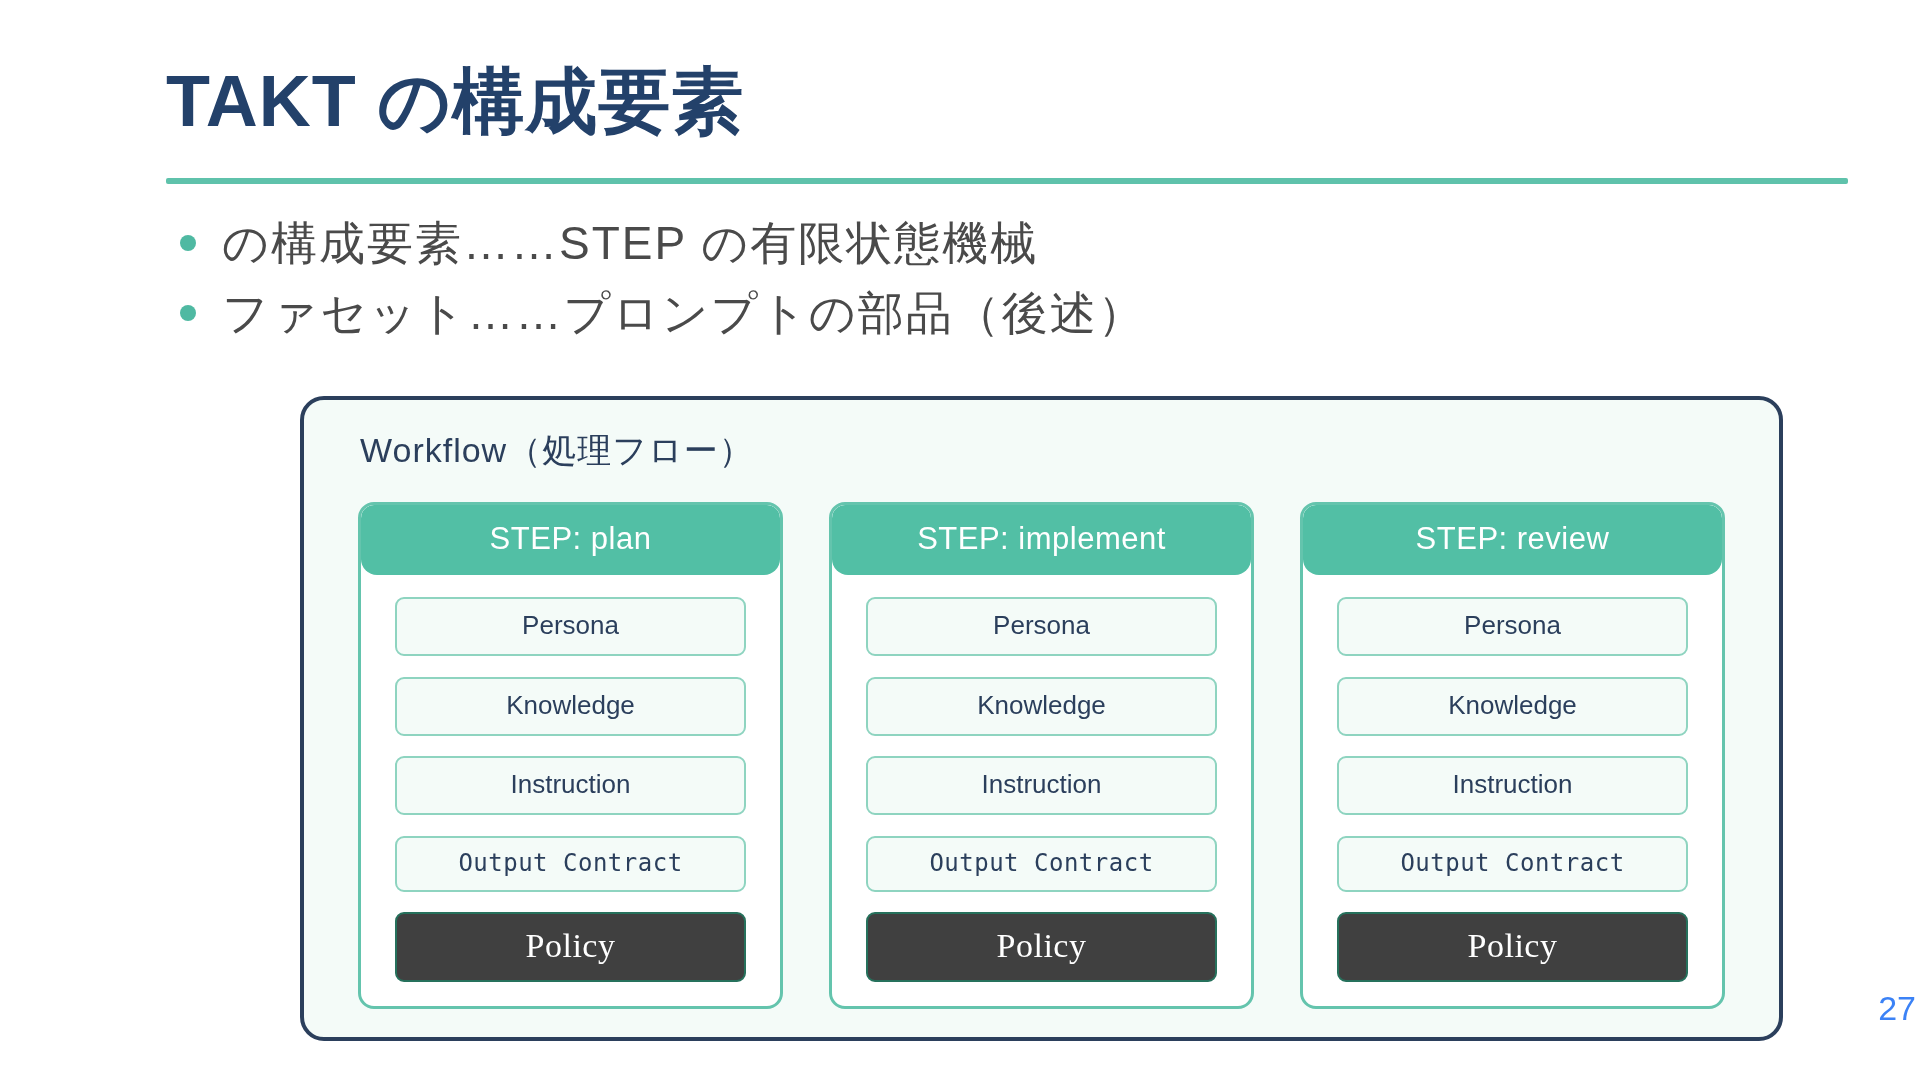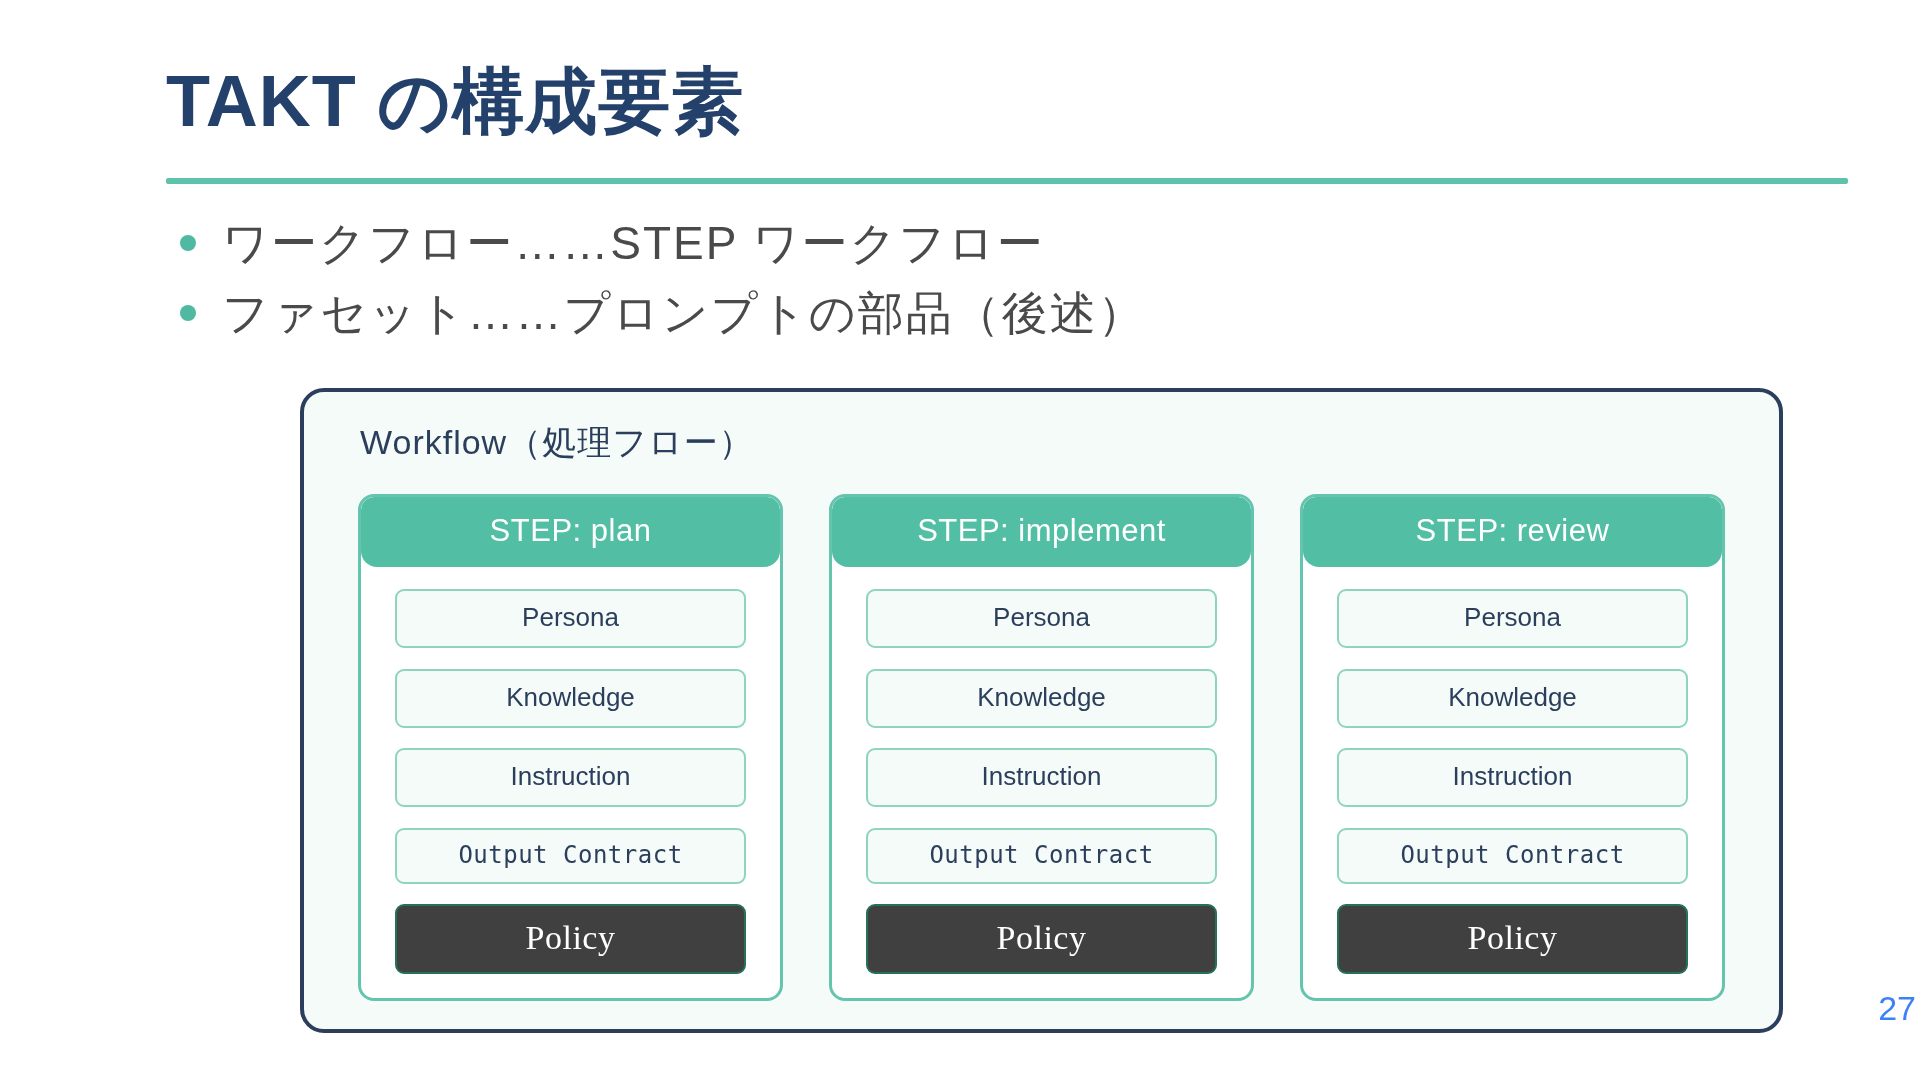--- a/index.html
+++ b/index.html
@@ -71,21 +71,21 @@
     color: #4a4a4a;
     letter-spacing: 2px;
     white-space: nowrap;
     line-height: 1.1;
   }
 
   
   .workflow-box {
     position: absolute;
     left: 252px;
-    top: 388px;
+    top: 396px;
     width: 1483px;
     height: 645px;
     background: #f4fbf8;
     border: 4px solid #2b3f5c;
     border-radius: 24px;
   }
 
   .workflow-label {
     position: absolute;
     left: 56px;
@@ -177,21 +177,21 @@
 <body>
 
 <div class="slide">
 
   <div class="slide-title">TAKT の構成要素</div>
   <div class="title-rule"></div>
 
   <div class="bullet-list">
     <div class="bullet-row">
       <span class="bullet-dot"></span>
-      <span class="bullet-text">ワークフロー……STEP ワークフロー</span>
+      <span class="bullet-text">の構成要素……STEP の有限状態機械</span>
     </div>
     <div class="bullet-row">
       <span class="bullet-dot"></span>
       <span class="bullet-text">ファセット……プロンプトの部品（後述）</span>
     </div>
   </div>
 
   <div class="workflow-box">
     <div class="workflow-label">Workflow（処理フロー）</div>
 

